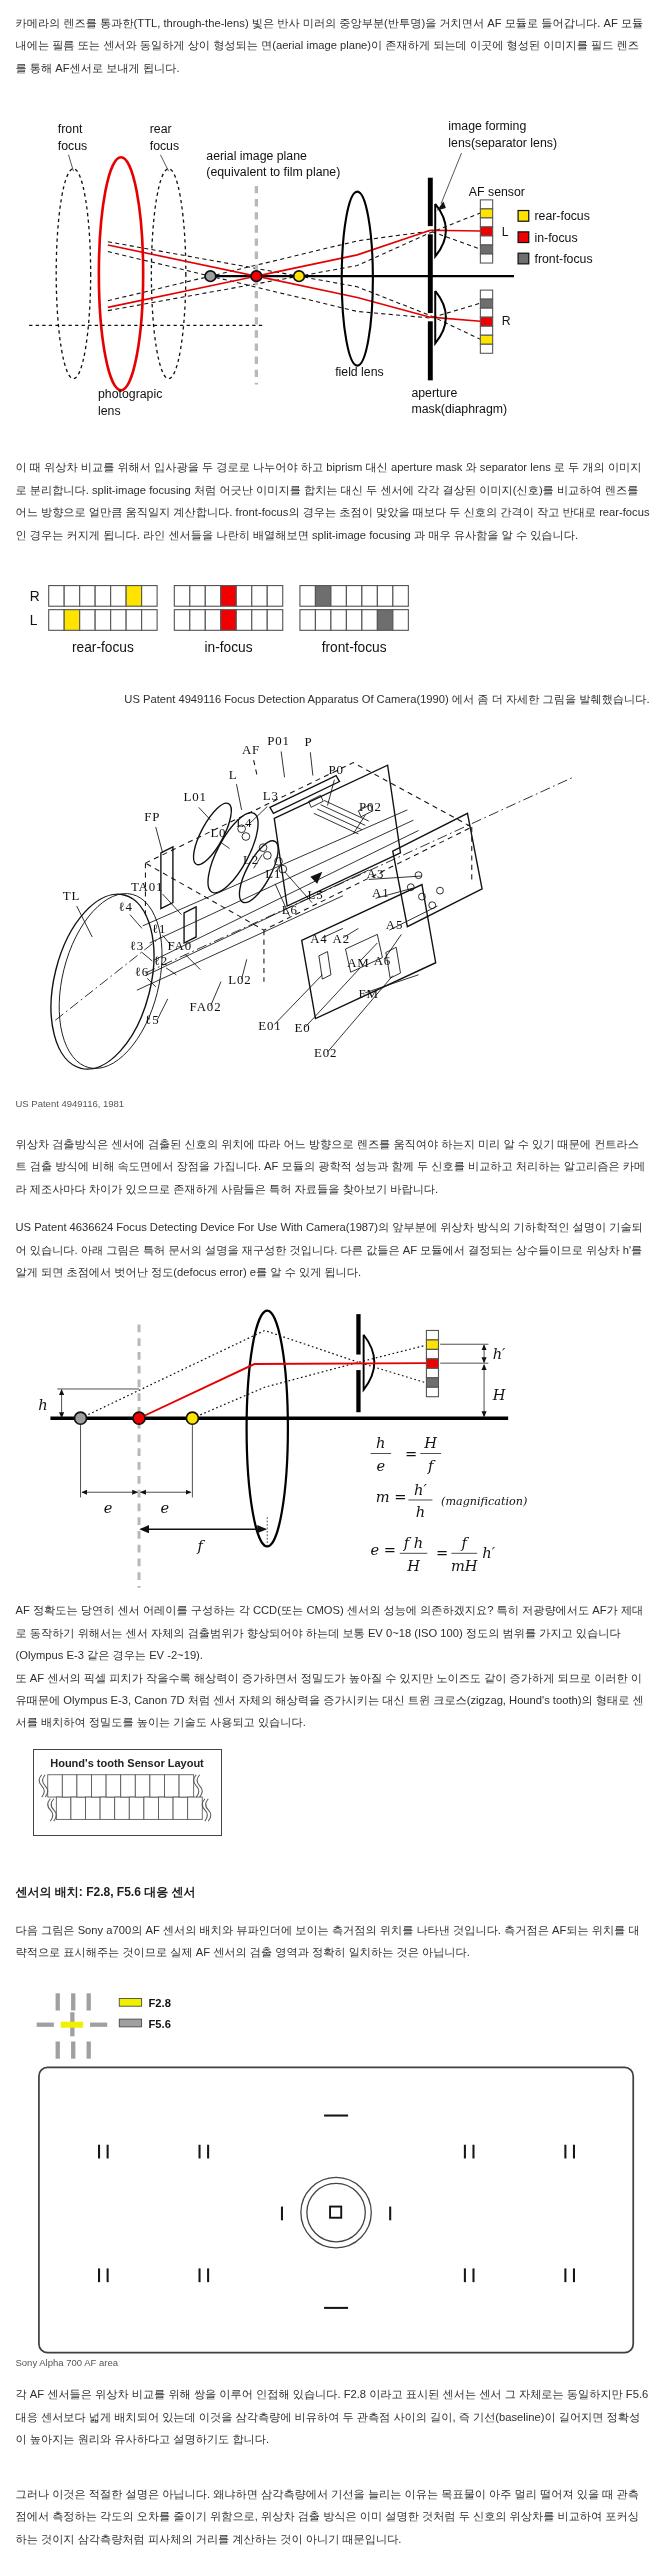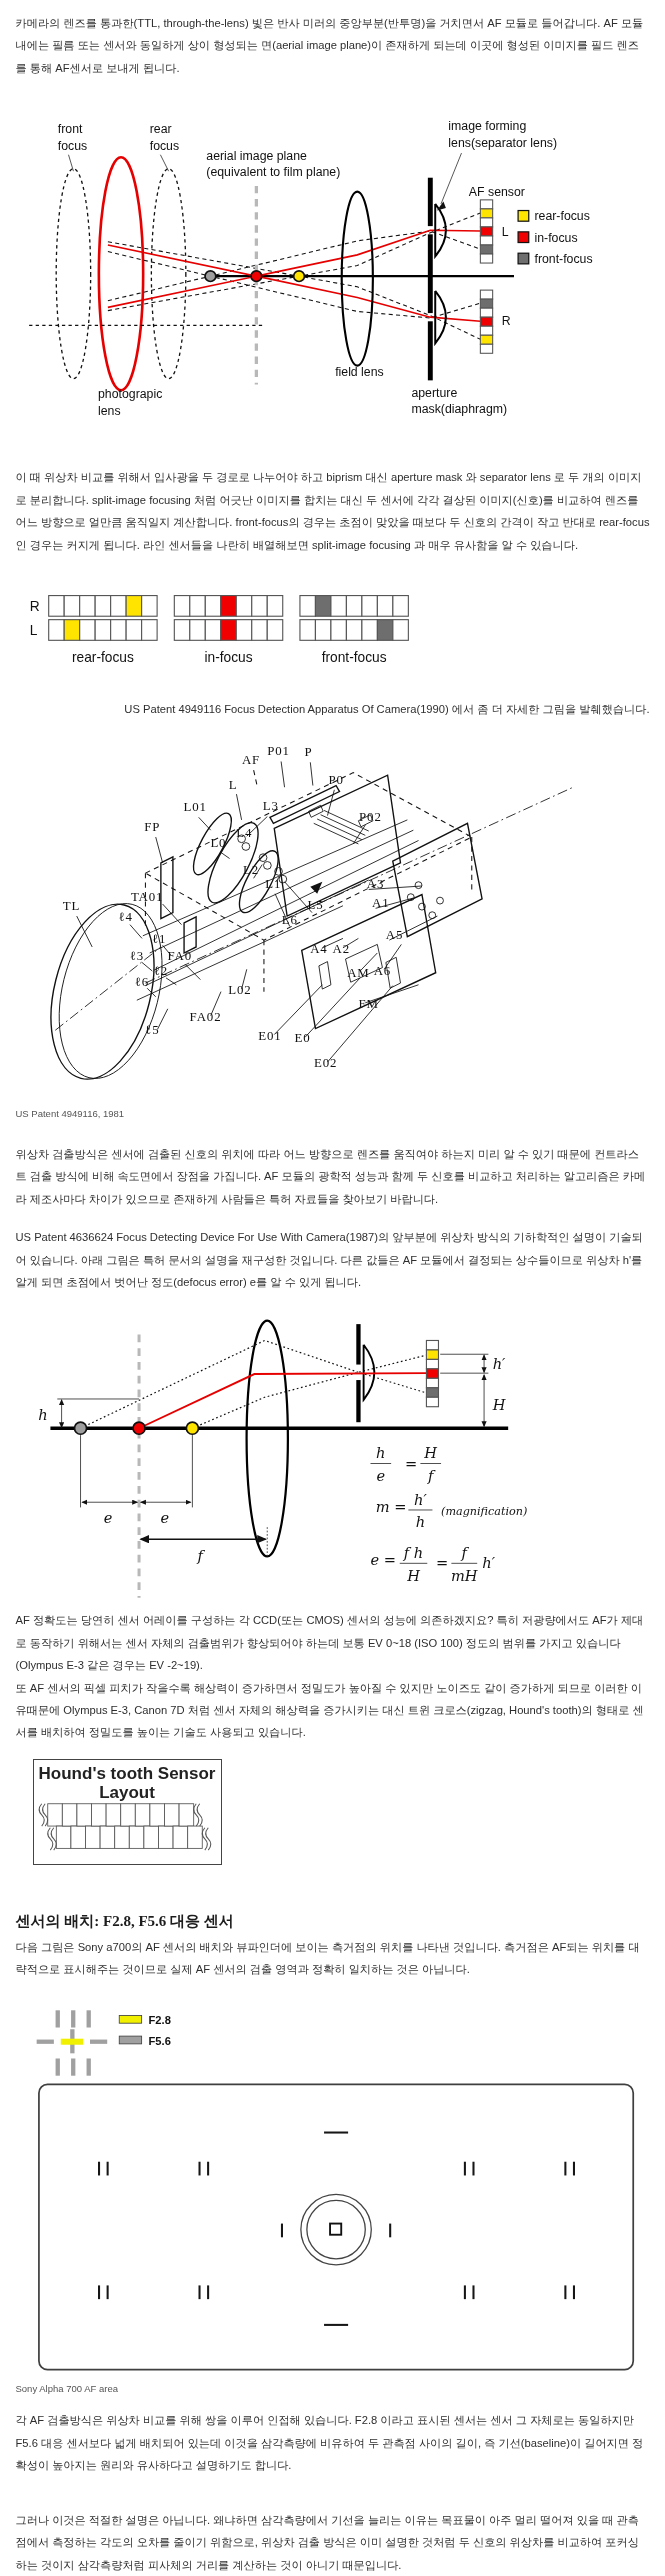--- a/index.html
+++ b/index.html
@@ -1,38 +1,38 @@
 <!DOCTYPE html>
 <html style="font-size:13.8px"><head>
 <meta charset="utf-8">
 <style>
   html,body{margin:0;padding:0;background:#fff;}
   .page{width:665px;box-sizing:border-box;padding:6.9px 15.5px 8.6px;
         font-family:"Liberation Sans","DejaVu Sans",sans-serif;
         font-size:11.2px;line-height:22.4px;color:#2e2e2e;}
   p{margin:0;}
   .p1{margin-top:5.2px;}
-  .p2{margin-top:33px;}
+  .p2{margin-top:23px;}
   .p3{margin-top:24px;text-align:right;}
   .p4{margin-top:22.4px;}
   .p5{margin-top:16px;}
   .p8{margin-top:13.8px;}
   .p9{margin-top:32px;}
   svg{display:block;}
   .fig1{margin-top:19px;}
   .figarr{margin-top:36px;}
   .figpat{margin-top:13.8px;}
   .figdef{margin-top:19px;}
   .figlay{margin-top:24px;}
   .caption{font-size:9.5px;line-height:13.8px;color:#555;margin-top:1.7px;}
-  .cap2{margin-top:9px;}
-  h3{font-size:15px;line-height:22.4px;margin:45px 0 4px;color:#1d1d1d;font-family:Liberation Serif, serif;}
+  .cap2{margin-top:0;}
+  h3{font-size:12px;line-height:22.4px;margin:45px 0 16px;color:#1d1d1d;}
   .p7{margin-top:2px;}
   .hound-box{width:187px;border:0.9px solid #444;margin:15.5px 0 0 17px;padding:3.4px 0 6.9px;}
-  .hound-title{text-align:center;font-size:17px;font-weight:bold;color:#222;line-height:19px;}
+  .hound-title{text-align:center;font-size:11px;font-weight:bold;color:#222;line-height:19px;}
   
   .dashlens{fill:none;stroke:#111;stroke-width:1.6;stroke-dasharray:4 4;}
   .redray{fill:none;stroke:#e60000;stroke-width:2;}
   .bray{fill:none;stroke:#111;stroke-width:1.3;stroke-dasharray:5 4;}
   .dlabel{font-family:"Liberation Sans",sans-serif;font-size:15px;fill:#111;}
   .cell{stroke:#555;stroke-width:1.3;}
   .acap{font-family:"Liberation Sans",sans-serif;font-size:16px;fill:#111;}
   .rl{font-family:"Liberation Sans",sans-serif;font-size:16px;fill:#111;}
   .plabel{font-family:"Liberation Serif",serif;font-size:15px;fill:#111;letter-spacing:1px;}
   .pline{stroke:#111;stroke-width:1.6;fill:none;}
@@ -512,17 +512,17 @@
         <line class="afmark" x1="649" y1="238" x2="649" y2="254"></line>
       <line class="afmark" x1="309" y1="166" x2="309" y2="182"></line>
       <line class="afmark" x1="435" y1="166" x2="435" y2="182"></line>
     </g>
     <circle cx="372" cy="173" r="41" fill="none" stroke="#444" stroke-width="1.5"></circle>
     <circle cx="372" cy="173" r="34" fill="none" stroke="#444" stroke-width="1.5"></circle>
     <rect x="365" y="166" width="13" height="13" fill="none" stroke="#111" stroke-width="2.2"></rect>
   </svg>
   <div class="caption cap2">Sony Alpha 700 AF area</div>
 
-  <p class="p8">각 AF 검출방식은 위상차 비교를 위해 쌍을 이루어 인접해 있습니다. F2.8 이라고 표시된 센서는 센서 그 자체로는 동일하지만 F5.6 대응 센서보다 넓게 배치되어 있는데 이것을 삼각측량에 비유하여 두 관측점 사이의 길이, 즉 기선(baseline)이 길어지면 정확성이 높아지는 원리와 유사하다고 설명하기도 합니다.</p>
+  <p class="p8">각 AF 센서들은 위상차 비교를 위해 쌍을 이루어 인접해 있습니다. F2.8 이라고 표시된 센서는 센서 그 자체로는 동일하지만 F5.6 대응 센서보다 넓게 배치되어 있는데 이것을 삼각측량에 비유하여 두 관측점 사이의 길이, 즉 기선(baseline)이 길어지면 정확성이 높아지는 원리와 유사하다고 설명하기도 합니다.</p>
   <p class="p9">그러나 이것은 적절한 설명은 아닙니다. 왜냐하면 삼각측량에서 기선을 늘리는 이유는 목표물이 아주 멀리 떨어져 있을 때 관측점에서 측정하는 각도의 오차를 줄이기 위함으로, 위상차 검출 방식은 이미 설명한 것처럼 두 신호의 위상차를 비교하여 포커싱하는 것이지 삼각측량처럼 피사체의 거리를 계산하는 것이 아니기 때문입니다.</p>
 
 </div>
 
 
 </body></html>

